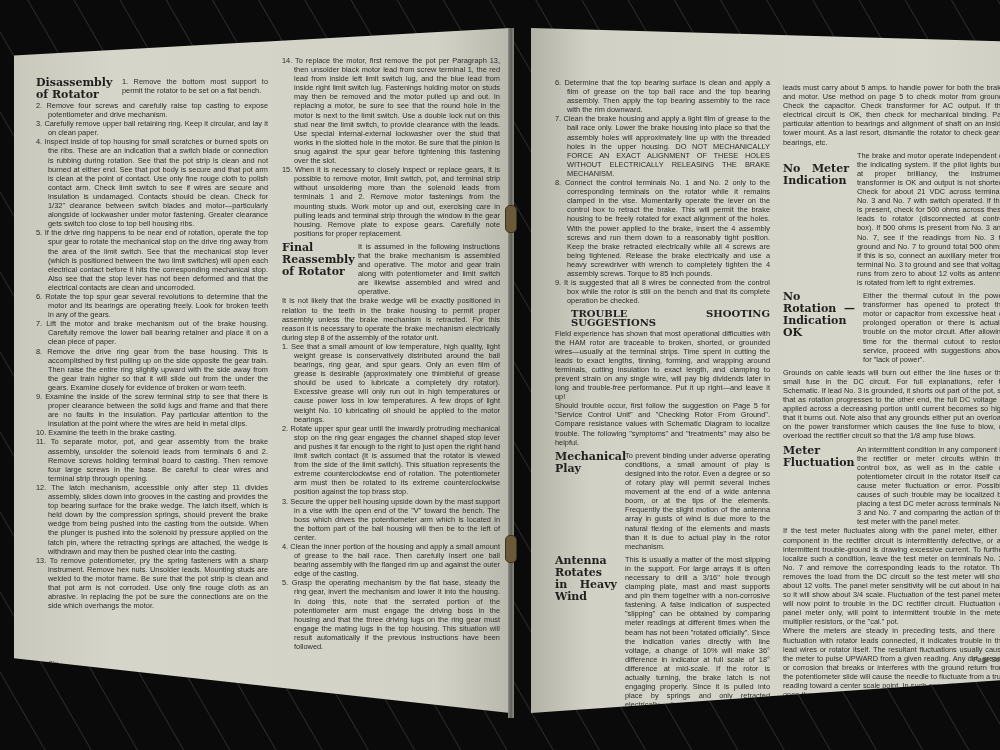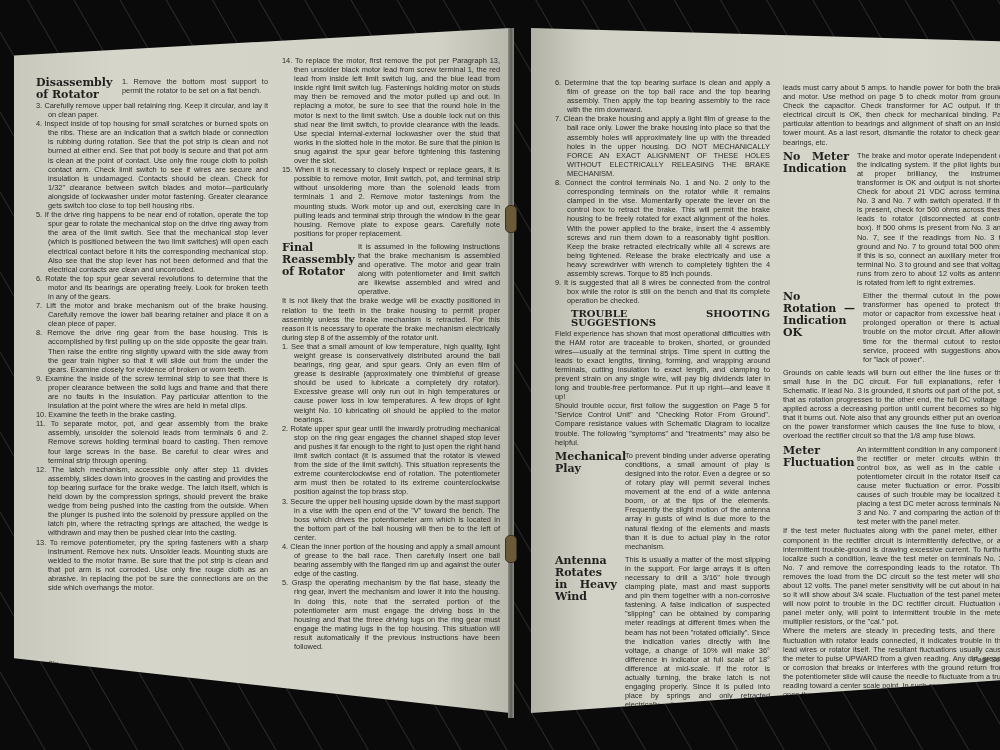--- a/index.html
+++ b/index.html
@@ -28,20 +28,21 @@
 <body>
 
 <div class="bg-stripes"></div>
 
 <div class="page page-left">
   <div class="col" style="left:22px;top:45px;width:232px;">
     <div class="headrow">
       <div class="sec-head" style="width:78px;">Disassembly of Rotator</div>
       <p class="lead">1. Remove the bottom most support to permit the rotator to be set on a flat bench.</p>
     </div>
+    <p class="item">2. Remove four screws and carefully raise top casting to expose potentiometer and drive mechanism.</p>
     <p class="item">3. Carefully remove upper ball retaining ring. Keep it circular, and lay it on clean paper.</p>
     <p class="item">4. Inspect inside of top housing for small scratches or burned spots on the ribs. These are an indication that a switch blade or connection is rubbing during rotation. See that the pot strip is clean and not burned at either end. See that pot body is secure and that pot arm is clean at the point of contact. Use only fine rouge cloth to polish contact arm. Check limit switch to see if wires are secure and insulation is undamaged. Contacts should be clean. Check for 1/32" clearance between switch blades and motor—particularly alongside of lockwasher under motor fastening. Greater clearance gets switch too close to top bell housing ribs.</p>
     <p class="item">5. If the drive ring happens to be near end of rotation, operate the top spur gear to rotate the mechanical stop on the drive ring away from the area of the limit switch. See that the mechanical stop lever (which is positioned between the two limit switches) will open each electrical contact before it hits the corresponding mechanical stop. Also see that the stop lever has not been deformed and that the electrical contacts are clean and uncorroded.</p>
     <p class="item">6. Rotate the top spur gear several revolutions to determine that the motor and its bearings are operating freely. Look for broken teeth in any of the gears.</p>
     <p class="item">7. Lift the motor and brake mechanism out of the brake housing. Carefully remove the lower ball bearing retainer and place it on a clean piece of paper.</p>
     <p class="item">8. Remove the drive ring gear from the base housing. This is accomplished by first pulling up on the side opposite the gear train. Then raise the entire ring slightly upward with the side away from the gear train higher so that it will slide out from the under the gears. Examine closely for evidence of broken or worn teeth.</p>
     <p class="item">9. Examine the inside of the screw terminal strip to see that there is proper clearance between the solid lugs and frame and that there are no faults in the insulation. Pay particular attention to the insulation at the point where the wires are held in metal clips.</p>
     <p class="item">10. Examine the teeth in the brake casting.</p>
     <p class="item">11. To separate motor, pot, and gear assembly from the brake assembly, unsolder the solenoid leads from terminals 6 and 2. Remove screws holding terminal board to casting. Then remove four large screws in the base. Be careful to clear wires and terminal strip through opening.</p>
     <p class="item">12. The latch mechanism, accessible only after step 11 divides assembly, slides down into grooves in the casting and provides the top bearing surface for the brake wedge. The latch itself, which is held down by the compression springs, should prevent the brake wedge from being pushed into the casting from the outside. When the plunger is pushed into the solenoid by pressure applied on the latch pin, where the retracting springs are attached, the wedge is withdrawn and may then be pushed clear into the casting.</p>
@@ -94,21 +95,21 @@
     <div class="headrow">
       <div class="sec-head" style="width:80px;">Lack of Power</div>
       <p class="lead">so that antenna rotation is slow or sluggish. Be sure that the heavy leads in the cable were used for Terminals No. 1 and No. 2, as these</p>
     </div>
   </div>
 
   <div class="col" style="left:252px;top:55px;width:222px;">
     <p>leads must carry about 5 amps. to handle power for both the brake and motor. Use method on page 5 to check motor from ground. Check the capacitor. Check transformer for AC output. If the electrical circuit is OK, then check for mechanical binding. Pay particular attention to bearings and alignment of shaft on an inside tower mount. As a last resort, dismantle the rotator to check gears, bearings, etc.</p>
 
     <div class="headrow">
-      <div class="sec-head" style="width:66px;">No Meter Indication</div>
+      <div class="sec-head" style="width:66px;margin-top:12px;">No Meter Indication</div>
       <p class="lead">The brake and motor operate independent of the indicating system. If the pilot lights burn at proper brilliancy, the instrument transformer is OK and output is not shorted. Check for about 21 VDC across terminals No. 3 and No. 7 with switch operated. If this is present, check for 500 ohms across these leads to rotator (disconnected at control box). If 500 ohms is present from No. 3 and No. 7, see if the readings from No. 3 to ground and No. 7 to ground total 500 ohms. If this is so, connect an auxiliary meter from terminal No. 3 to ground and see that voltage runs from zero to about 12 volts as antenna is rotated from left to right extremes.</p>
     </div>
 
     <div class="headrow">
       <div class="sec-head" style="width:72px;">No Rotation — Indication OK</div>
       <p class="lead">Either the thermal cutout in the power transformer has opened to protect the motor or capacitor from excessive heat of prolonged operation or there is actually trouble on the motor circuit. After allowing time for the thermal cutout to restore service, proceed with suggestions above for "lack of power".</p>
     </div>
 
     <div class="headrow">
       <p class="lead">Grounds on cable leads will burn out either the line fuses or the small fuse in the DC circuit. For full explanations, refer to Schematic. If lead No. 3 is grounded, it shorts out part of the pot, so that as rotation progresses to the other end, the full DC voltage is applied across a decreasing portion until current becomes so high that it burns out. Note also that any grounds either put an overload on the power transformer which causes the line fuse to blow, or overload the rectifier circuit so that the 1/8 amp fuse blows.</p>

